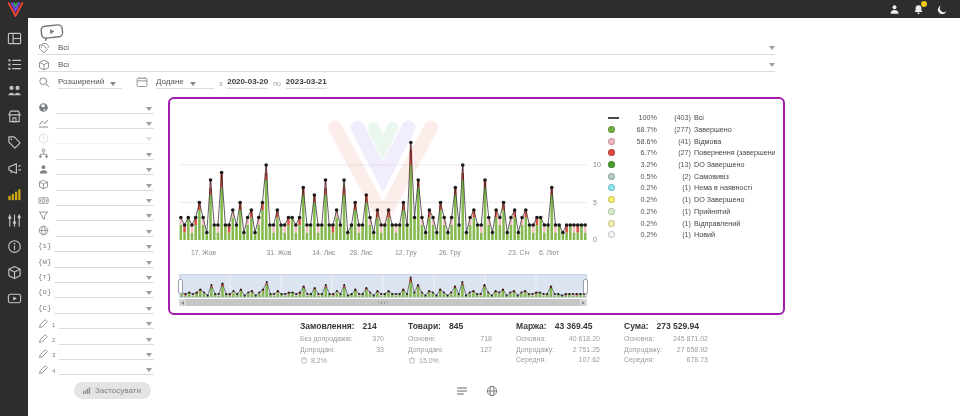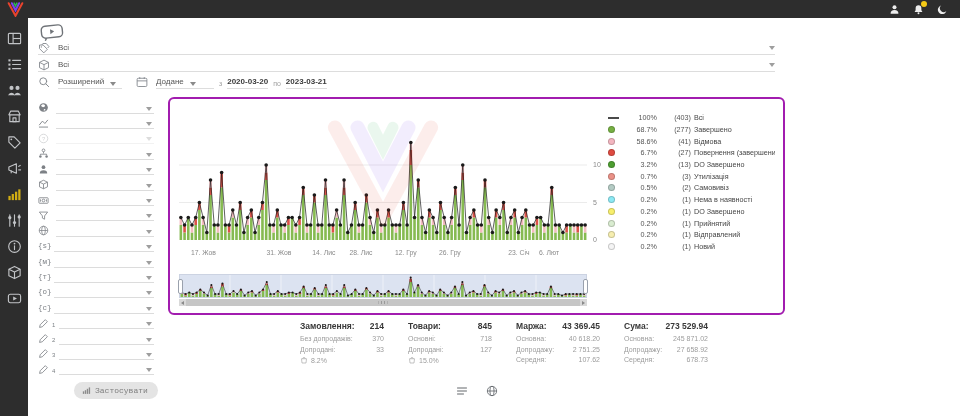--- a/index.html
+++ b/index.html
@@ -36,21 +36,21 @@
 .fc-row{height:15.4px;display:flex;align-items:center}
 .fc-row .fic{width:11px;height:11px;color:#7d8186;margin-right:7px;flex:0 0 auto}
 .fc-row .btxt{font-size:7.5px;color:#7d8186;margin-right:5px;font-family:"Liberation Mono","DejaVu Sans Mono",monospace;width:11px;text-align:center}
 .fc-row .sub{font-size:6px;color:#7d8186;margin:3px 4px 0 -4px}
 .fc-line{flex:1;border-bottom:1px solid #dcdcdc;display:flex;justify-content:flex-end;
   align-items:flex-end;height:12px;padding:0 2px 2px 0}
 .fc-line .caret{margin:0}
 .fc-row.muted{opacity:.35}
 .apply{position:absolute;left:74px;top:382px;background:#e4e4e4;border:none;border-radius:10px;
   padding:4px 10px 4px 8px;font-size:8px;color:#7e7e7e;display:flex;align-items:center;gap:4px;cursor:pointer;
-  font-family:Liberation Mono, monospace}
+  font-family:Liberation Sans, sans-serif}
 .apply svg{width:9px;height:9px;color:#8a8a8a}
 
 .card{position:absolute;left:168px;top:97px;width:617px;border:2px solid #a21caf;border-radius:6px;
   background:#fff;padding:8px 8px 7px 9px}
 .chart-row{display:flex}
 .chart-wrap{width:408px;height:158px;position:relative}
 .wmark{position:absolute;left:50%;top:12px;transform:translateX(-50%);width:120px;height:106px;opacity:.09;pointer-events:none}
 .xlabs{position:absolute;left:0;top:142px;width:408px;height:12px}
 .xlab{position:absolute;transform:translateX(-50%);font-size:6.8px;color:#8a8a8a;white-space:nowrap}
 .ycol{width:20px;position:relative;height:140px}
@@ -71,21 +71,21 @@
 .scroll{height:7px;background:#d9d9d9;margin-top:1px;position:relative;cursor:pointer}
 .thumb{position:absolute;left:7px;right:7px;top:0;height:7px;background:#c6c6c6}
 .grip{position:absolute;left:50%;top:2px;width:9px;height:3px;transform:translateX(-50%);
   background:repeating-linear-gradient(90deg,#9a9a9a 0 1px,transparent 1px 3px)}
 .sarr{position:absolute;top:1.5px;width:0;height:0;border-top:2px solid transparent;border-bottom:2px solid transparent}
 .sarr.l{left:2px;border-right:3px solid #8a8a8a}
 .sarr.r{right:2px;border-left:3px solid #8a8a8a}
 
 .stats{position:absolute;left:300px;top:321px;display:flex;gap:24px}
 .stat{min-width:84px}
-.st-head{display:flex;justify-content:space-between;gap:8px;font-size:8.5px;color:#383838;font-weight:bold;margin-bottom:3px}
+.st-head{display:flex;gap:8px;font-size:8.5px;color:#383838;font-weight:bold;margin-bottom:3px}
 .st-row{display:flex;justify-content:space-between;gap:6px;font-size:7px;color:#9c9c9c;line-height:10.5px}
 .st-bag{display:flex;align-items:center;gap:3px;font-size:7px;color:#9c9c9c;margin-top:1px}
 .st-bag svg{width:8px;height:8px;color:#9c9c9c}
 
 .fics{position:absolute;left:168px;top:385px;width:617px;display:flex;justify-content:center;gap:18px}
 .fics .fi{width:12px;height:12px;color:#5f6368;cursor:pointer}
 </style>
 </head>
 <body>
 
@@ -939,26 +939,20 @@
     <span class="lg-lab">Повернення (завершений)</span>
   </div>
 
   <div class="lg-row">
     <span class="lm-dot" style="background: rgb(77, 158, 49);"></span>
     <span class="lg-pct">3.2%</span>
     <span class="lg-cnt">(13)</span>
     <span class="lg-lab">DO Завершено</span>
   </div>
 
-  <div class="lg-row">
-    <span class="lm-dot" style="background: rgb(234, 145, 135);"></span>
-    <span class="lg-pct">0.7%</span>
-    <span class="lg-cnt">(3)</span>
-    <span class="lg-lab">Утилізація</span>
-  </div>
 
   <div class="lg-row">
     <span class="lm-dot" style="background: rgb(180, 203, 196);"></span>
     <span class="lg-pct">0.5%</span>
     <span class="lg-cnt">(2)</span>
     <span class="lg-lab">Самовивіз</span>
   </div>
 
   <div class="lg-row">
     <span class="lm-dot" style="background: rgb(140, 233, 244);"></span>

